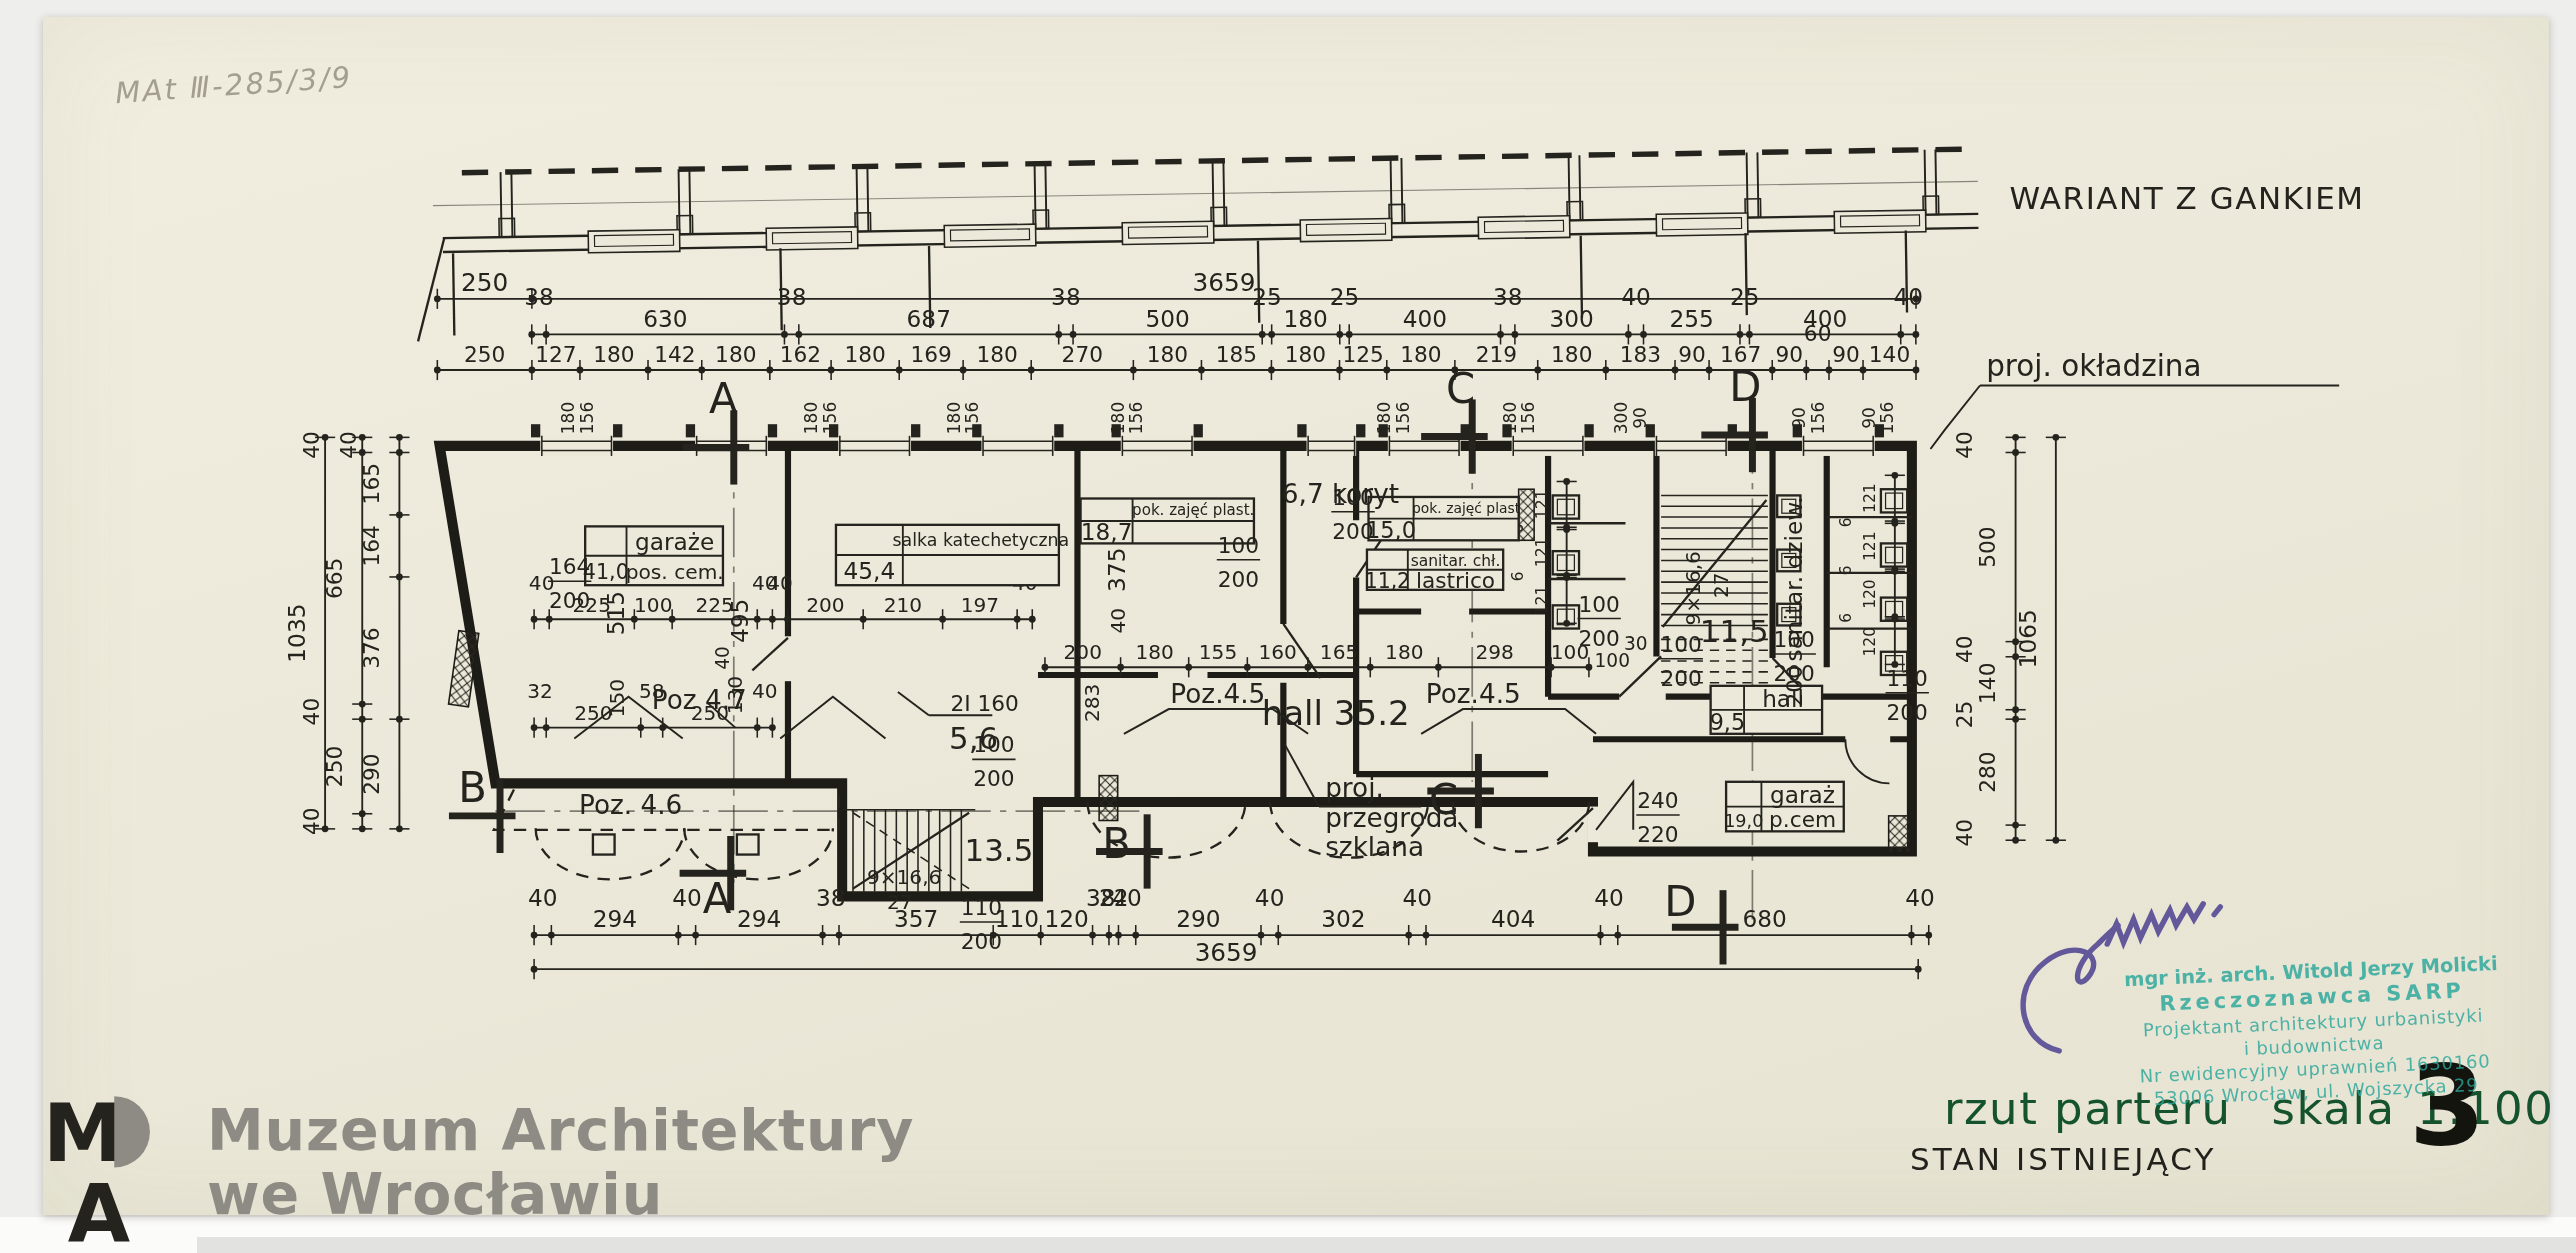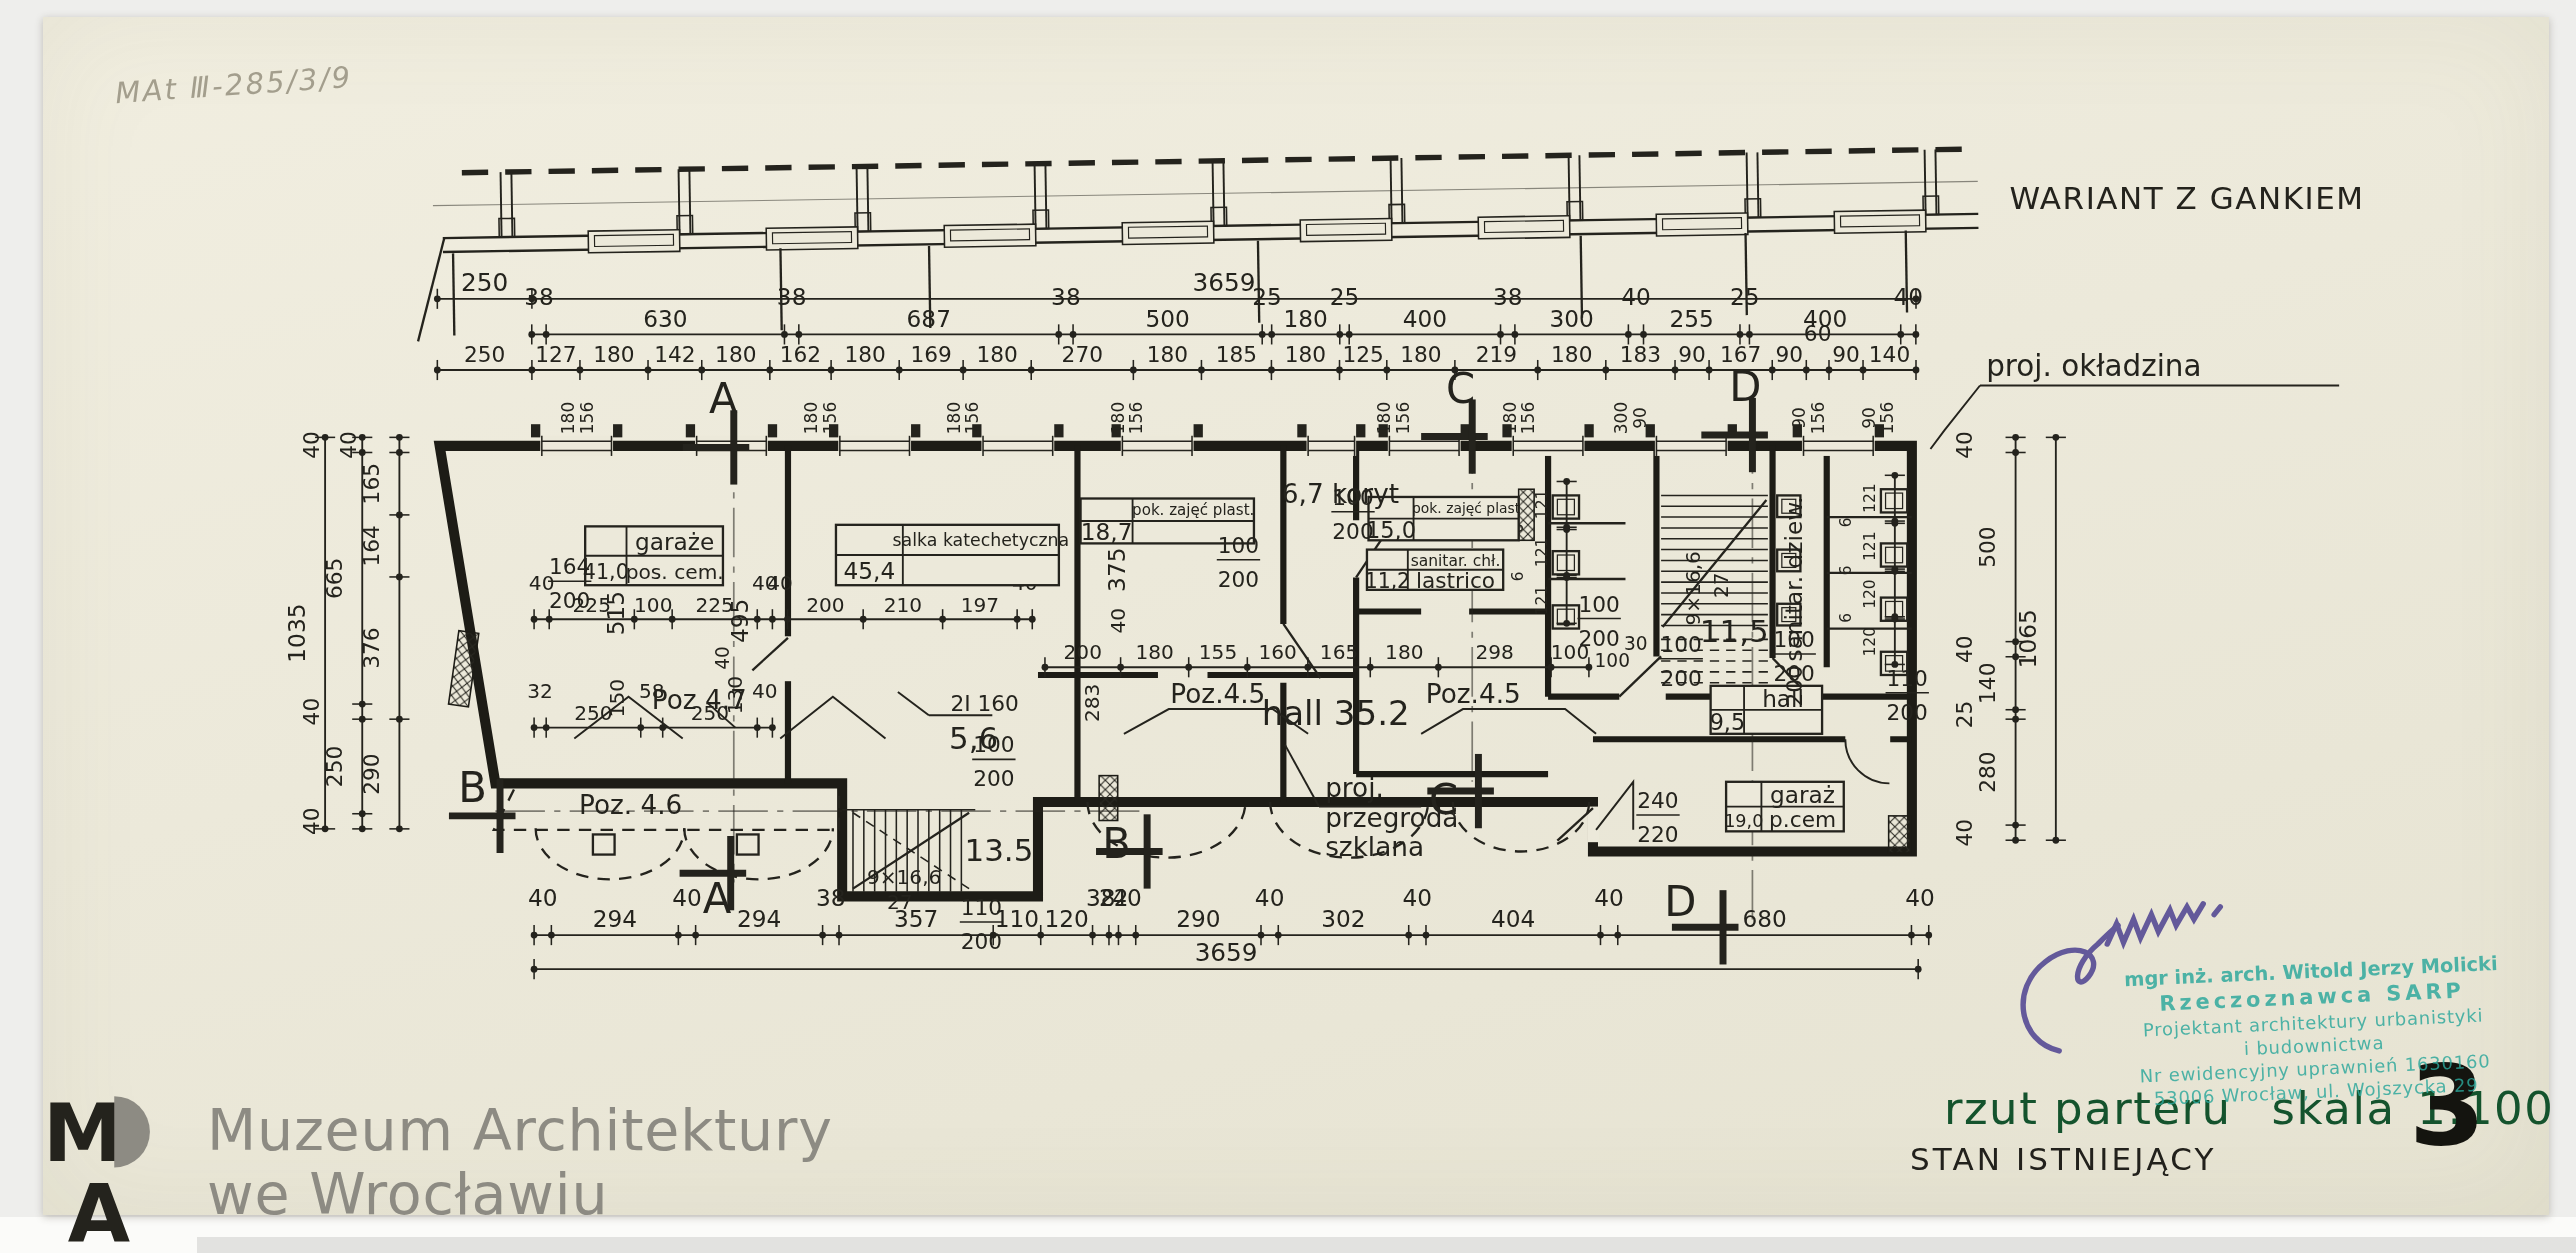--- a/index.html
+++ b/index.html
@@ -26,21 +26,21 @@
   .title-block .gap2{margin-left:21.7px}
   .sheet-number{position:absolute;left:2409px;top:1042px;z-index:20;font-size:110px;font-weight:bold;color:#14140f}
   .subtitle{position:absolute;left:1910px;top:1141px;z-index:20;font-size:31px;letter-spacing:3.1px;color:#22211c}
   .stamp{position:absolute;left:2112px;top:960px;width:403px;z-index:25;transform:rotate(-2.5deg);
          text-align:center;color:#2ba79b;opacity:.82}
   .stamp .s0{font-size:19.4px;font-weight:bold}
   .stamp .s1{font-size:21px;font-weight:bold;letter-spacing:3.9px;margin-top:2.3px}
   .stamp .s2,.stamp .s3,.stamp .s4,.stamp .s5{font-size:18px;margin-top:2.3px;letter-spacing:0.8px}
   .signature{position:absolute;left:2005px;top:882px;z-index:26}
   .watermark{position:absolute;left:43px;top:1093px;z-index:30;display:flex;align-items:flex-start;gap:23px;color:#8d8b83}
-  .wm-text{font-size:57px;font-weight:normal;line-height:1.12;letter-spacing:0.8px;margin-top:6.2px}
+  .wm-text{font-size:57px;font-weight:bold;line-height:1.12;letter-spacing:0.8px;margin-top:6.2px}
   .ma-logo{width:141px;height:155px}
 </style>
 </head>
 <body>
 
 <div class="strip-bottom"></div>
 <div class="paper"></div>
 <div class="strip-bottom2"></div>
 
 <svg id="plan-svg" viewBox="0 0 3328 1620">

